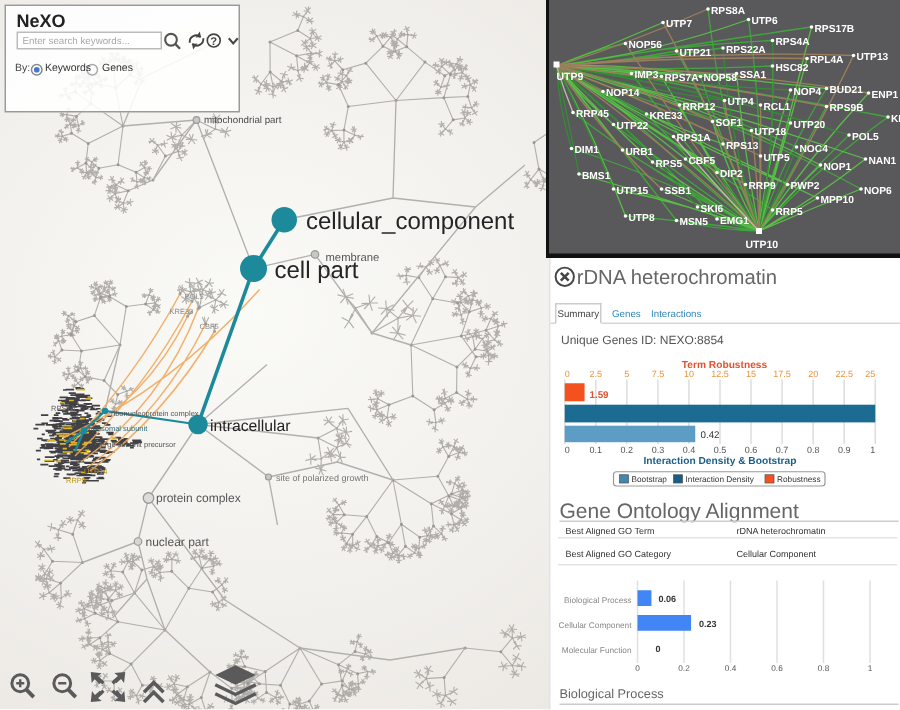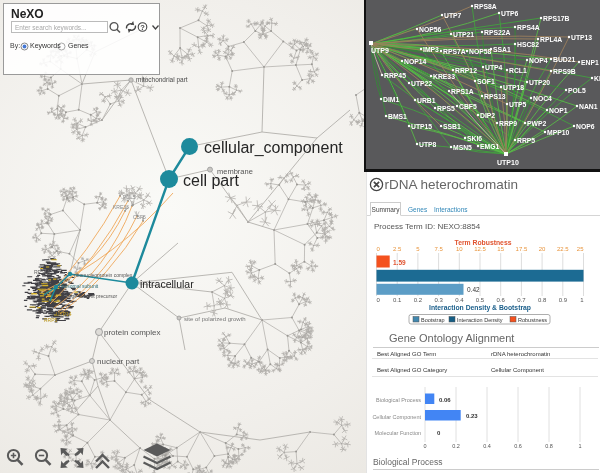--- a/index.html
+++ b/index.html
@@ -219,22 +219,22 @@
 <div id="detail">
 <svg width="16" height="16" style="position:absolute;left:2px;top:4.5px">
 <circle cx="7.5" cy="7.5" r="6.1" stroke="#454545" stroke-width="1.3" fill="none"></circle>
 <path d="M4.9 4.9l5.2 5.2M10.1 4.9l-5.2 5.2" stroke="#454545" stroke-width="1.7"></path>
 </svg>
 <div style="left:17.5px;top:5px;font-size:13.5px;color:#666">rDNA heterochromatin</div>
 <div style="left:3px;top:30px;width:31px;height:14px;border:1px solid #ccc;border-bottom:1px solid #fff;background:#fff;font-size:6.5px;color:#444;text-align:center;line-height:13px;z-index:2">Summary</div>
 <div style="left:41px;top:34px;font-size:6.5px;color:#3187b8">Genes</div>
 <div style="left:67px;top:34px;font-size:6.5px;color:#3187b8">Interactions</div>
 <div style="left:0;top:43px;width:234px;border-top:1px solid #d5d5d5"></div>
-<div style="left:7px;top:49.5px;font-size:8px;color:#555">Process Term ID: NEXO:8854</div>
-<div style="left:22px;top:160px;font-size:11px;color:#666">Gene Ontology Alignment</div>
+<div style="left:7px;top:49.5px;font-size:8px;color:#555">Unique Genes ID: NEXO:8854</div>
+<div style="left:6px;top:160px;font-size:14px;color:#666">Gene Ontology Alignment</div>
 <div style="left:6px;top:175px;width:226px;border-top:1px solid #ccc"></div>
 <div style="left:6px;top:284.5px;font-size:8.5px;color:#666">Biological Process</div>
 <div style="left:6px;top:297px;width:226px;border-top:1px solid #ccc"></div>
 </div>
 <svg width="234" height="100" viewBox="366 236 234 100" style="position:absolute;left:366px;top:236px" font-family="Liberation Sans,sans-serif">
 <text x="483" y="245" text-anchor="middle" font-size="6.8" font-weight="bold" fill="#e0532f">Term Robustness</text>
 <g font-size="6" fill="#e8943c">
       <text x="376.5" y="251" text-anchor="start">0</text>
       <text x="397.2" y="251" text-anchor="middle">2.5</text>
       <text x="417.9" y="251" text-anchor="middle">5</text>

